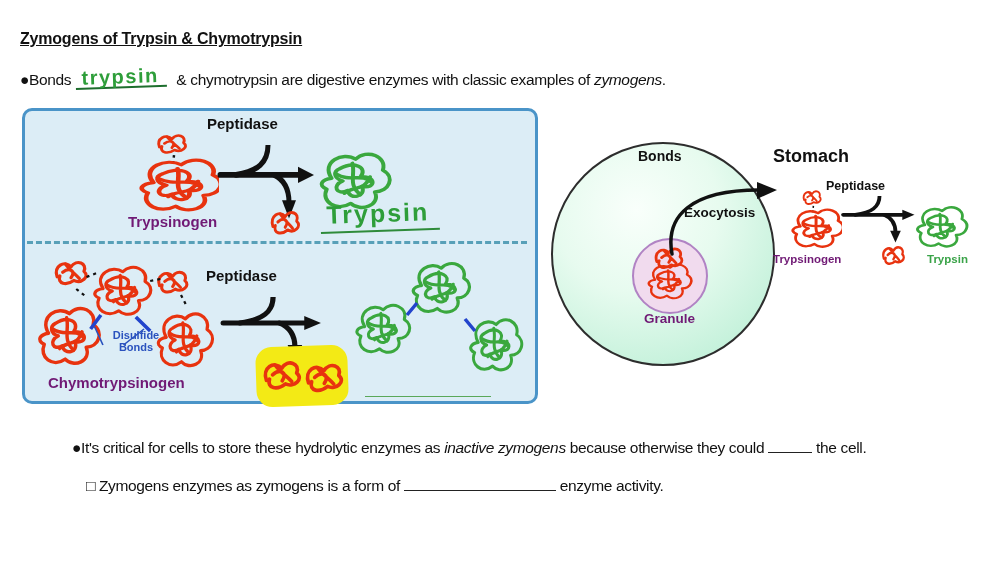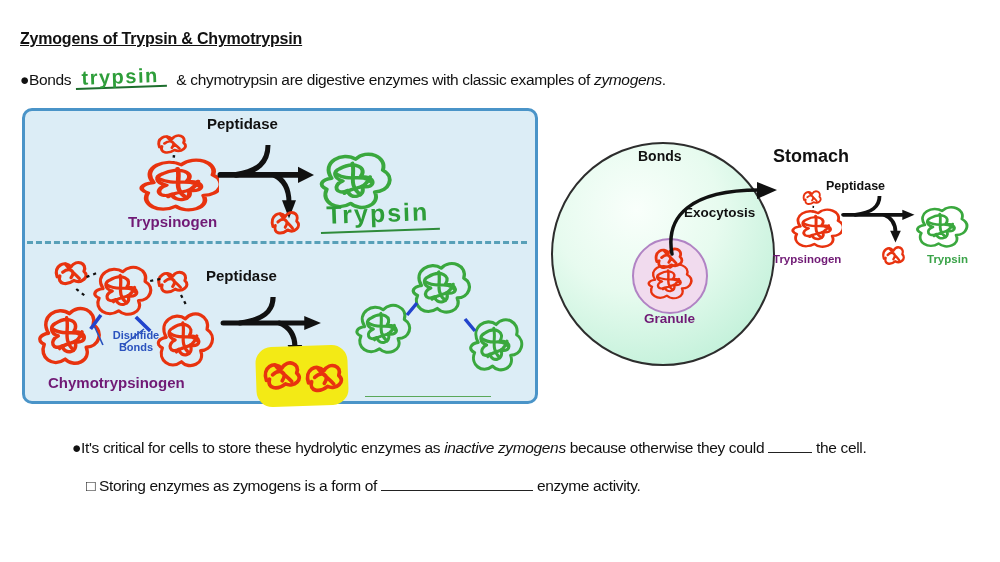--- a/index.html
+++ b/index.html
@@ -183,15 +183,15 @@
     <use href="#pep"></use>
   </svg>
 
   <svg class="abs" style="left:912px;top:202px;color:#3aa83e;" width="58" height="50" viewBox="0 0 100 100" preserveAspectRatio="none">
     <use href="#blob"></use>
   </svg>
   <div class="lbl grn" style="left:927px;top:253px;font-size:11.5px;">Trypsin</div>
 
   <div class="bullet" style="left:24px;top:437px;margin-left:48px;"><span>●</span><span>It's critical for cells to store these hydrolytic enzymes as </span><i>inactive zymogens</i><span> because otherwise they could </span><span class="blank" style="width:44px;"></span><span> the cell.</span></div>
 
-  <div class="bullet" style="left:86px;top:475px;"><span>□</span><span> Storing enzymes as zymogens is a form of </span><span class="blank" style="width:152px;"></span><span> enzyme activity.</span></div>
+  <div class="bullet" style="left:86px;top:475px;"><span>□</span><span> Zymogens enzymes as zymogens is a form of </span><span class="blank" style="width:152px;"></span><span> enzyme activity.</span></div>
 
 </div>
 
 </body></html>

